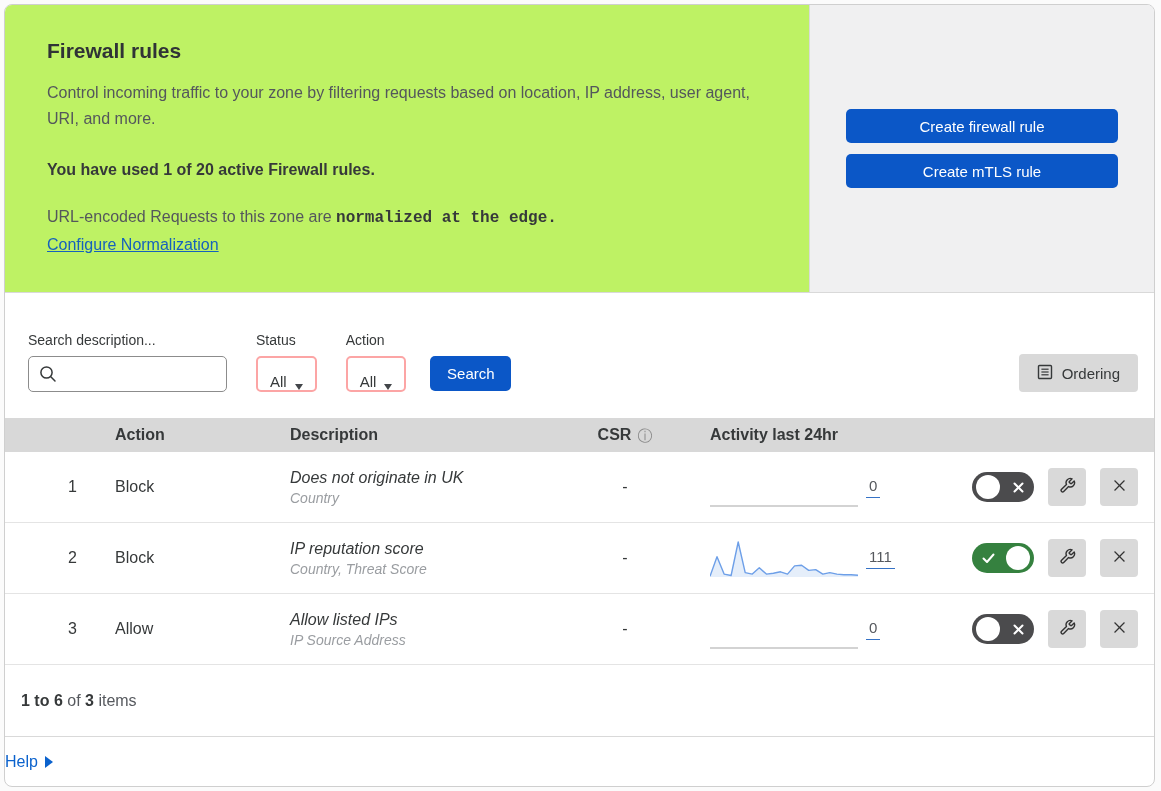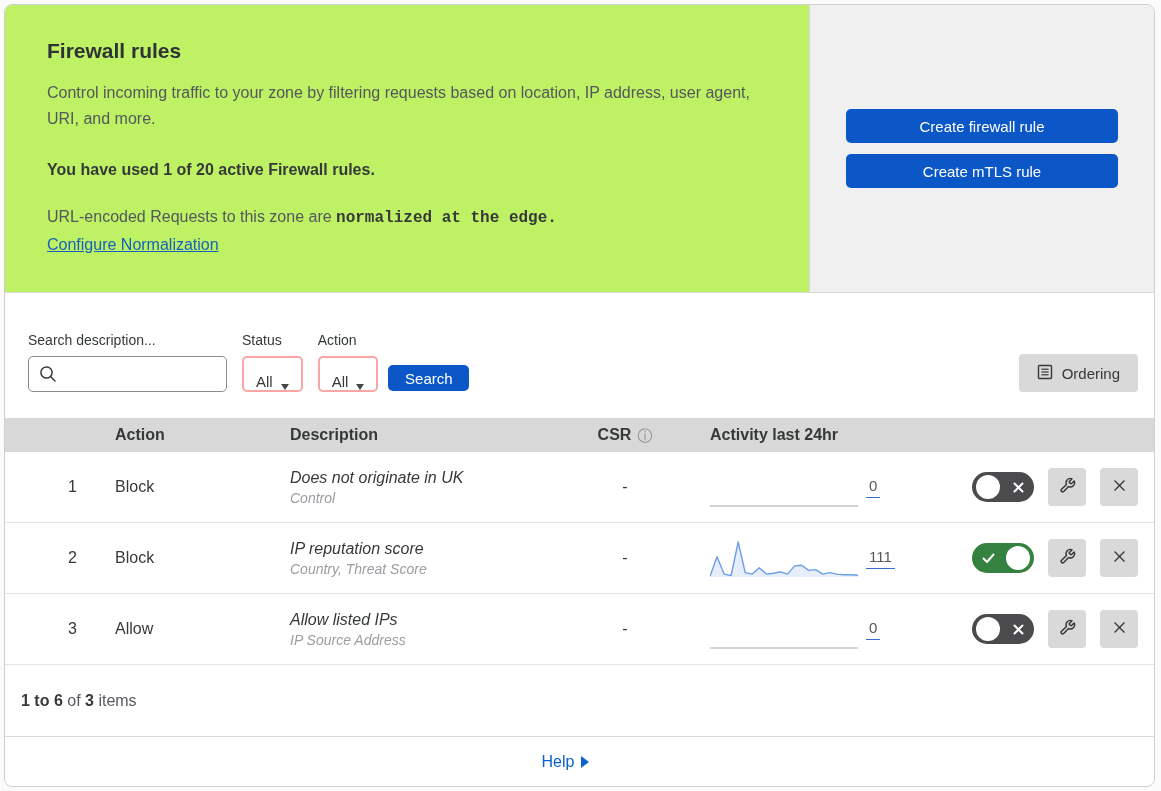--- a/index.html
+++ b/index.html
@@ -20,36 +20,36 @@
   .intro .norm b { color:#36393a;font-family:Liberation Mono, monospace; }
   .intro a.cfg-link { font-size:16px; color:#1561bd; text-decoration:underline; cursor:pointer; }
   .cta-panel { width:344px; background:#f0f0f1; display:flex; flex-direction:column; justify-content:center; align-items:stretch; gap:11px; padding:0 36px; }
   .btn-primary {
     display:flex; align-items:center; justify-content:center;
     height:34px; background:#0b57c7; color:#fff; font-size:15px;
     border:none; border-radius:5px; cursor:pointer; font-family:inherit;
   }
 
   
-  .filter-bar { display:flex; align-items:flex-end; padding:0 16px 2px 23px; height:125px; flex:0 0 auto; padding-bottom:26px; }
+  .filter-bar { display:flex; align-items:flex-end; padding:0 16px 2px 23px; height:125px; flex:0 0 auto; padding-bottom:26px;gap:14px; }
   .filter-group { display:flex; flex-direction:column; gap:8px; }
   .filter-group + .filter-group { margin-left:15px; }
   .filter-label { font-size:14px; color:#36393a; }
   .search-box { position:relative; width:199px; }
   .search-box input {
     width:199px; height:36px; border:1px solid #8c8c8c; border-radius:5px;
     padding:0 10px 0 36px; font-size:15px; font-family:inherit; color:#36393a; outline:none; background:#fff;
   }
   .search-glyph { position:absolute; left:11px; top:9px; pointer-events:none; }
   .select-box {
     height:36px; border:2px solid #fca5a5; border-radius:5px; background:#fff;
     display:flex; align-items:flex-end; gap:8px; padding:0 12px; font-size:15px; cursor:pointer;
   }
   .chevron-down { width:0; height:0; border-left:4.5px solid transparent; border-right:4.5px solid transparent; border-top:6px solid #43464a; }
-  .btn-search { margin-left:10px; width:81px; height:26px; margin-bottom:1px; font-size:15px; }
+  .btn-search { margin-left:10px; width:81px; height:35px; margin-bottom:1px; font-size:15px; }
   .btn-ordering {
     margin-left:auto; height:38px; background:#d9d9d9; border:none; border-radius:4px;
     display:flex; align-items:center; gap:9px; padding:0 18px; font-size:15px; color:#36393a;
     cursor:pointer; font-family:inherit;
   }
 
   
   .grid-row { display:grid; grid-template-columns:90px 175px 305px 100px 245px 1fr; align-items:center; }
   .thead { background:#d8d8d8; height:34px; font-weight:600; font-size:16px; color:#36393a; flex:0 0 auto; }
   .th-action, .th-desc { padding-left:20px; }
@@ -80,21 +80,21 @@
   .toggle.on .state-glyph { left:10px; }
 
   .icon-btn {
     width:38px; height:38px; background:#d9d9d9; border:none; border-radius:4px;
     display:flex; align-items:center; justify-content:center; cursor:pointer; flex:0 0 auto;
   }
 
   
   .table-footer { height:72px; border-bottom:1px solid #d9d9d9; display:flex; align-items:center; padding-left:16px; font-size:16px; color:#56595e; flex:0 0 auto; }
   .table-footer b { color:#36393a; }
-  .help-bar { flex:1; display:flex; align-items:center; justify-content:center; padding-right:28px; }
+  .help-bar { flex:1; display:flex; align-items:center; justify-content:flex-start; padding-right:28px; }
   .help-link { display:flex; align-items:center; gap:7px; color:#0b62cd; font-size:16px; text-decoration:none; cursor:pointer; }
   .help-arrow { width:0; height:0; border-top:6px solid transparent; border-bottom:6px solid transparent; border-left:8px solid #0b62cd; }
 </style>
 </head>
 <body>
 
 <div class="card">
 
   <div class="top-section">
     <div class="intro">
@@ -161,21 +161,21 @@
     </div>
     <div class="th-activity">Activity last 24hr</div>
     <div></div>
   </div>
 
   <div class="grid-row trow">
     <div class="cell-num">1</div>
     <div class="cell-action">Block</div>
     <div class="cell-desc">
       <div class="desc-main">Does not originate in UK</div>
-      <div class="desc-sub">Control</div>
+      <div class="desc-sub">Country</div>
     </div>
     <div class="cell-csr">-</div>
     <div class="cell-activity">
       <span class="sparkline"><svg width="148" height="44">
             <line x1="0" y1="41" x2="148" y2="41" stroke="#c4c4c4" stroke-width="1.4"></line>
           </svg></span>
       <a class="count-link">0</a>
     </div>
     <div class="cell-controls">
       <div class="toggle off">

